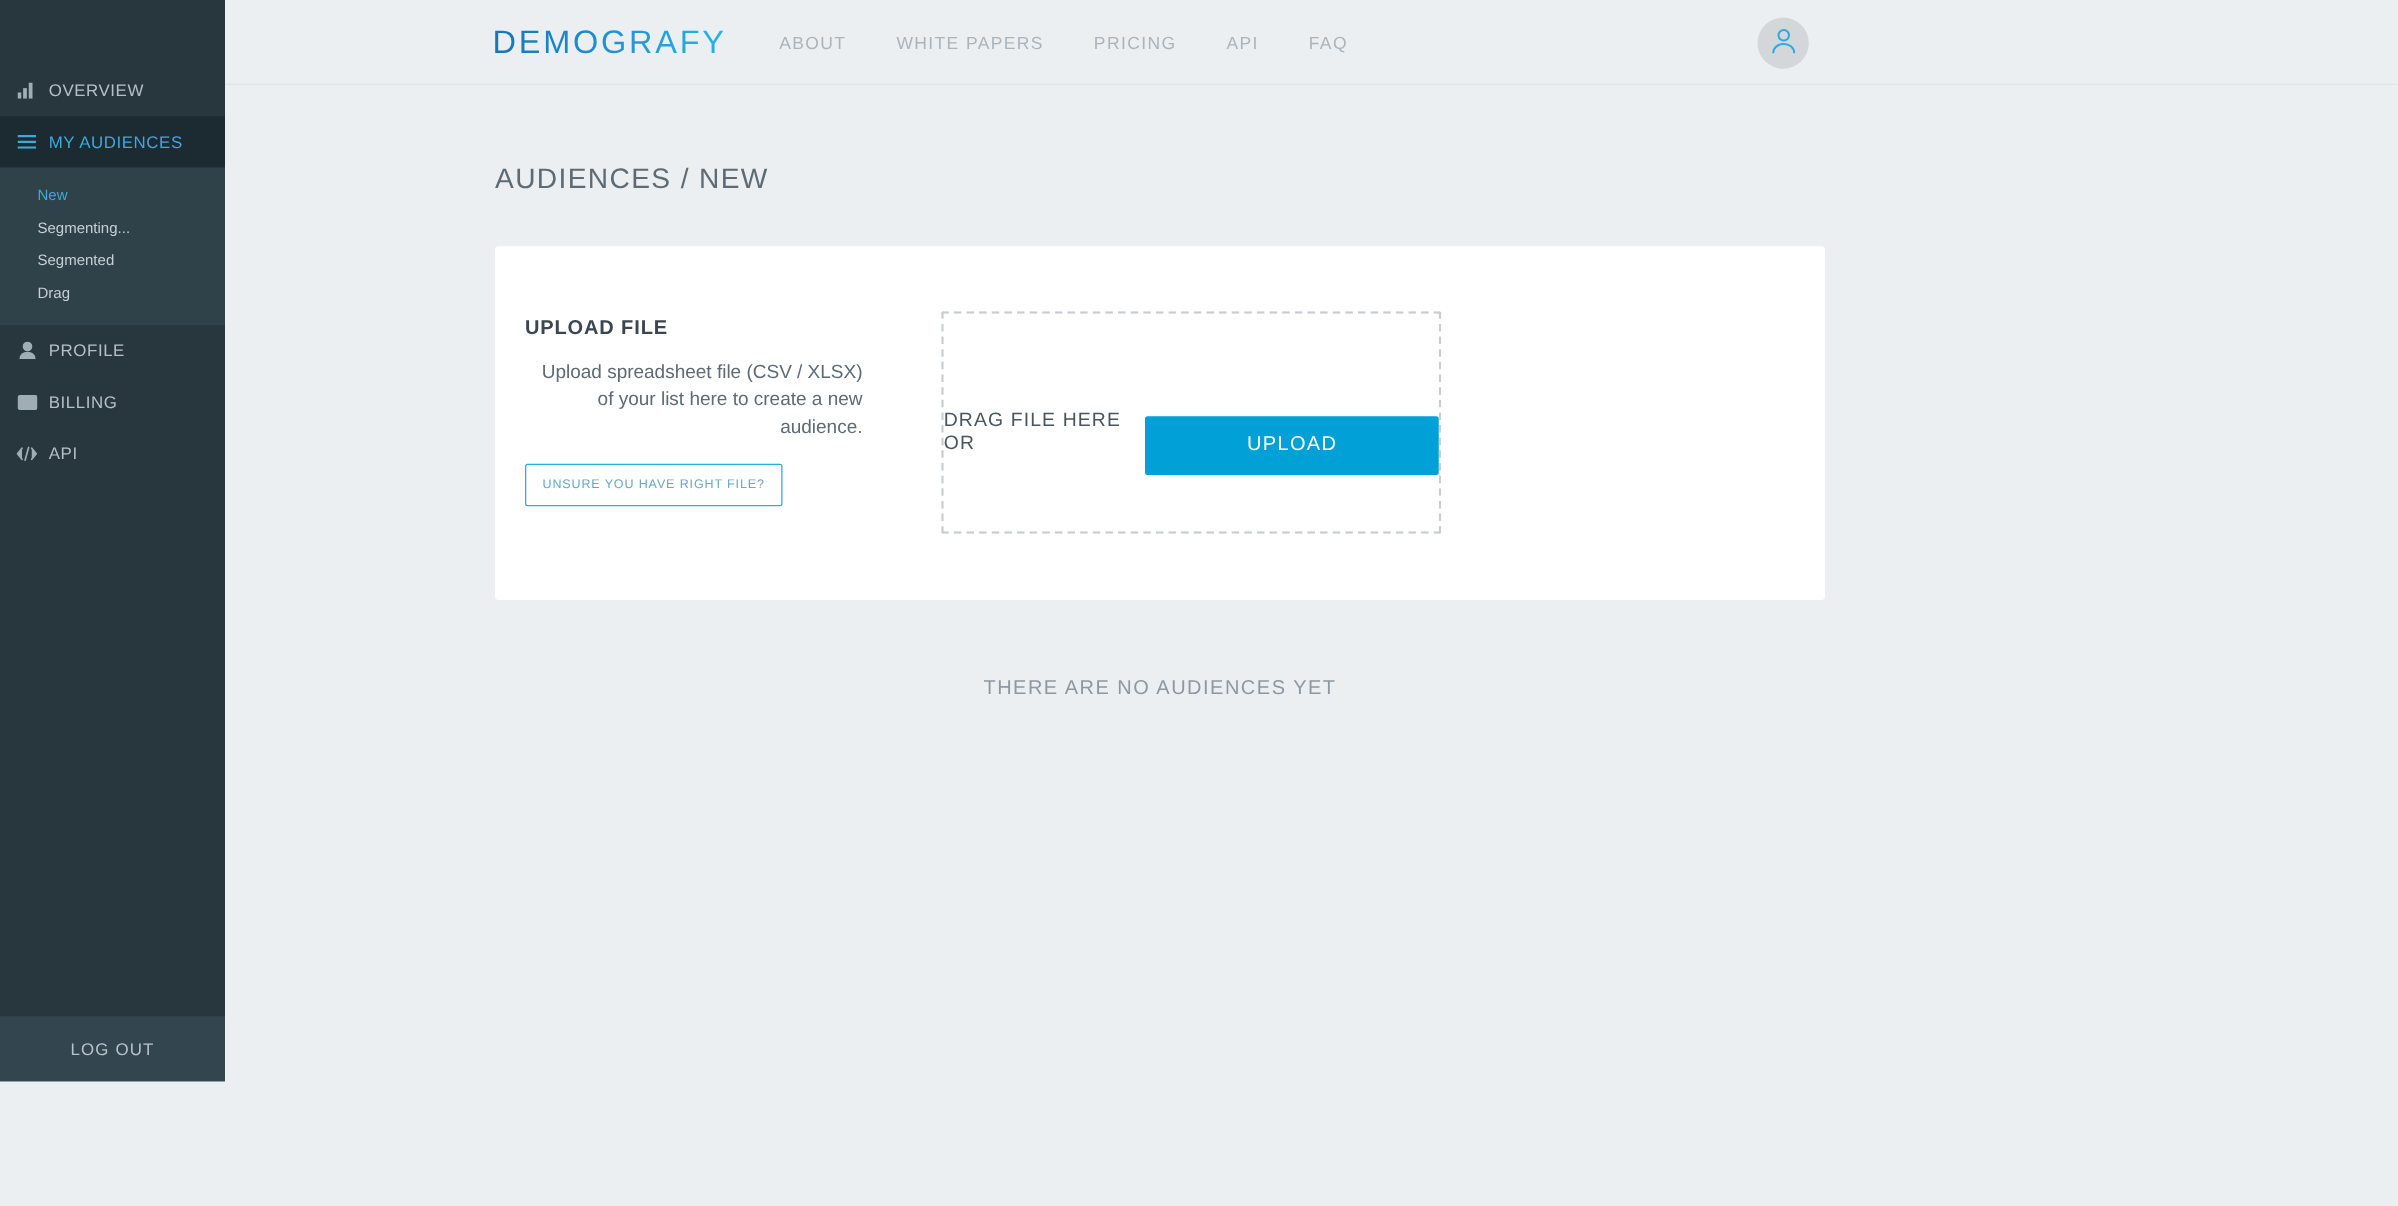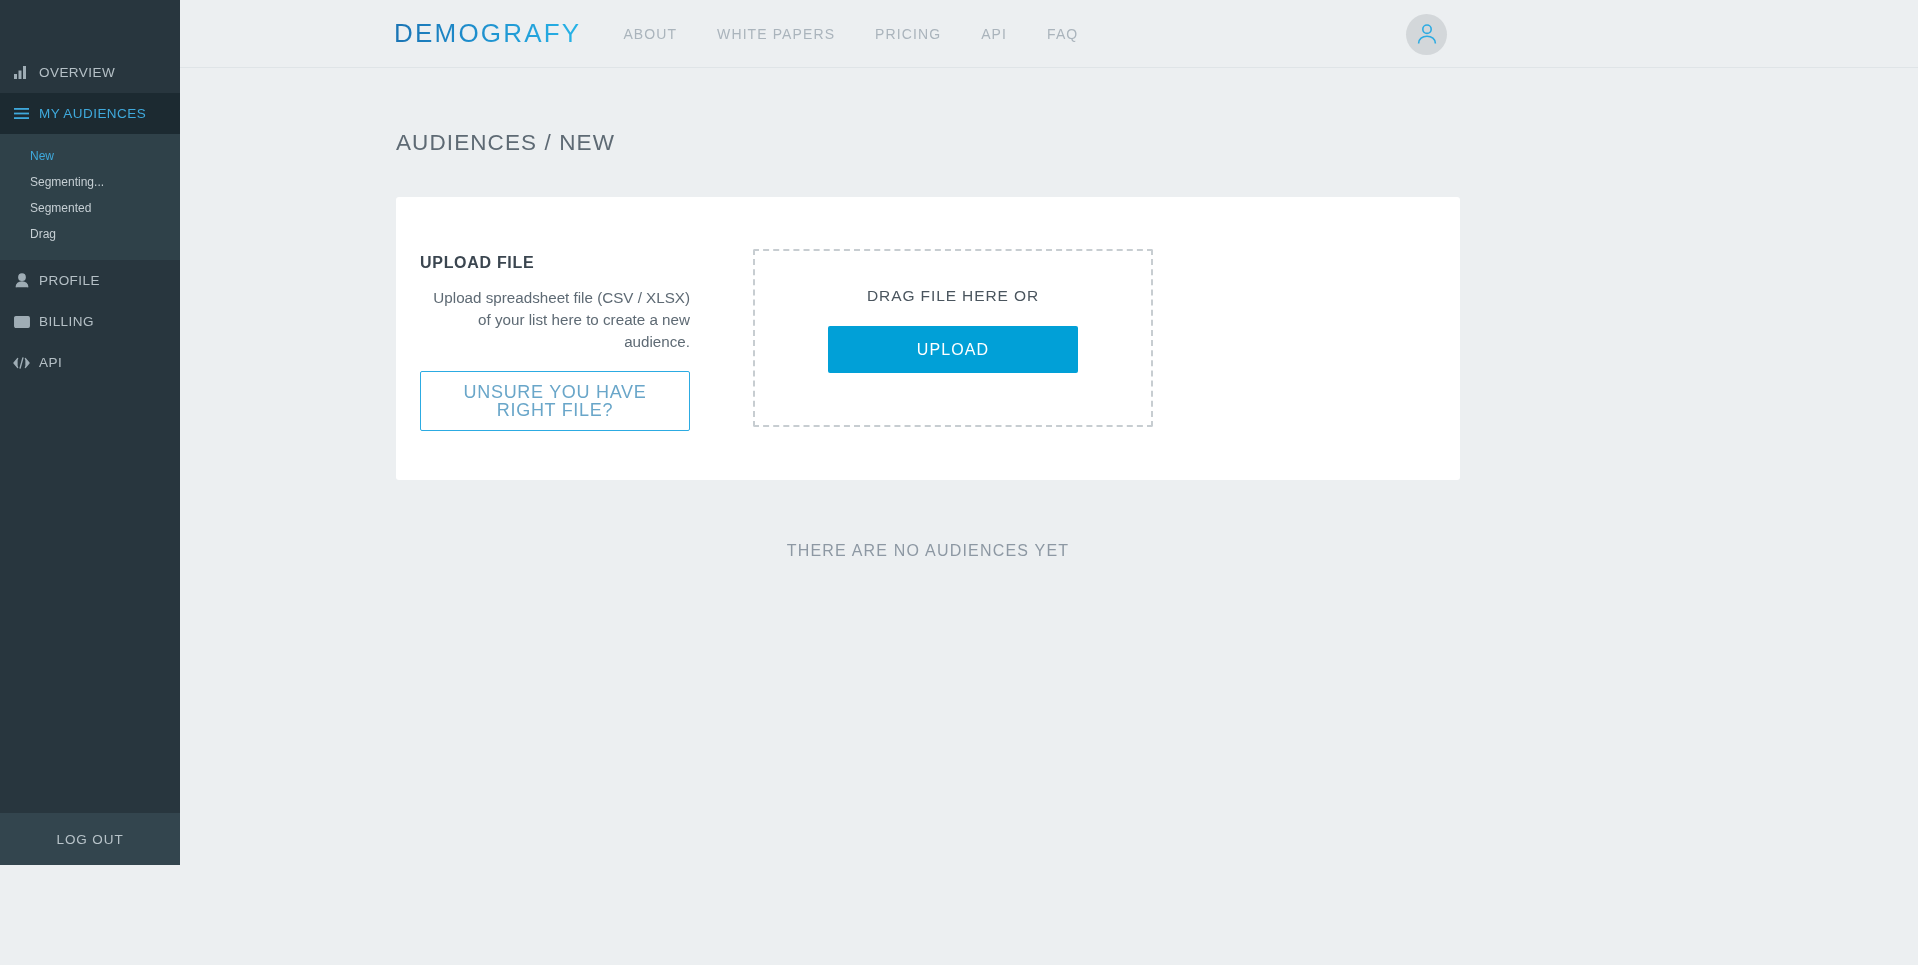--- a/index.html
+++ b/index.html
@@ -211,41 +211,42 @@
     color: #5e6a74;
     margin-bottom: 18px;
     text-align: right;
   }
 
   .ghost-btn {
     display: inline-block;
     border: 1px solid #2cabe2;
     background: transparent;
     color: #69a6c9;
-    font-size: 18px;
+    font-size: 10px;
     letter-spacing: 0.7px;
     text-transform: uppercase;
     padding: 11px 13px;
     border-radius: 2px;
     cursor: pointer;
     font-family: "Liberation Sans", sans-serif;
     line-height: 1;
   }
 
   .dropzone {
     margin-left: 63px;
     width: 400px;
     height: 178px;
     border: 2px dashed #c7cdd1;
     border-radius: 2px;
     display: flex;
-    flex-direction: column;
+    flex-direction: row;
     align-items: center;
     padding-top: 36px;
     cursor: pointer;
+    justify-content: space-between;
   }
 
   .dropzone .dz-label {
     font-size: 15.5px;
     letter-spacing: 0.9px;
     color: #4a555e;
     text-transform: uppercase;
     margin-bottom: 21px;
   }
 

